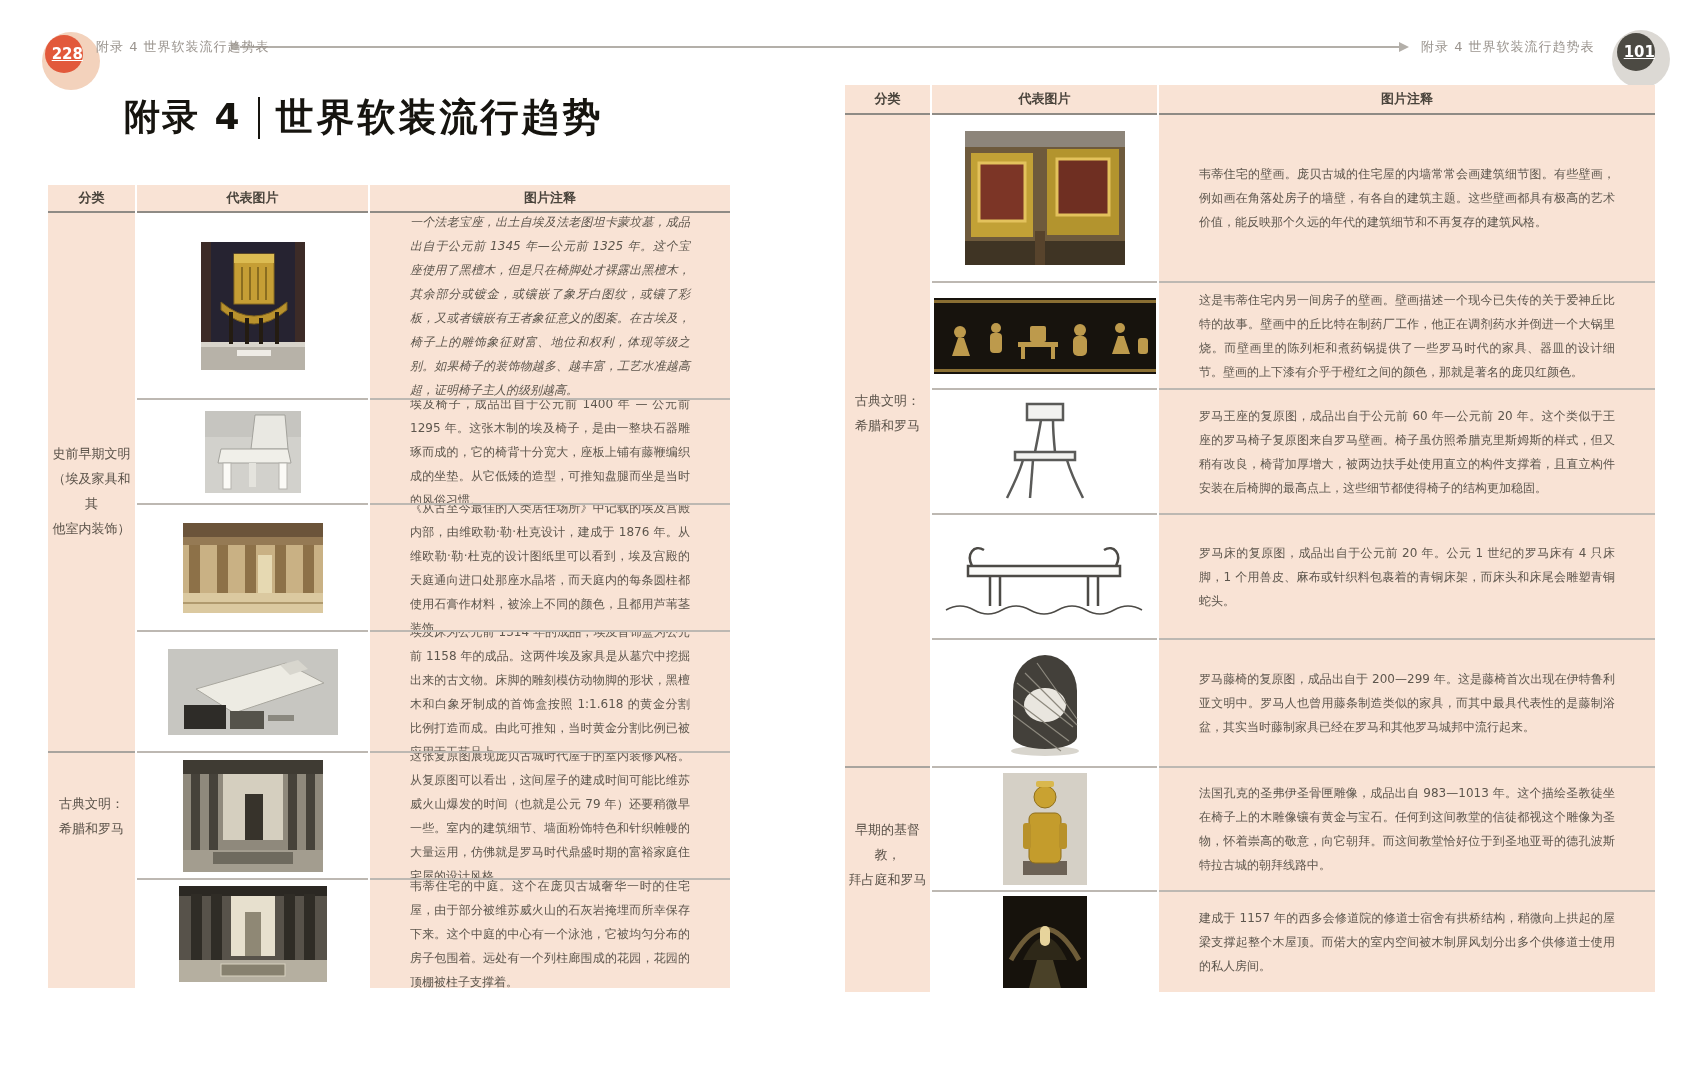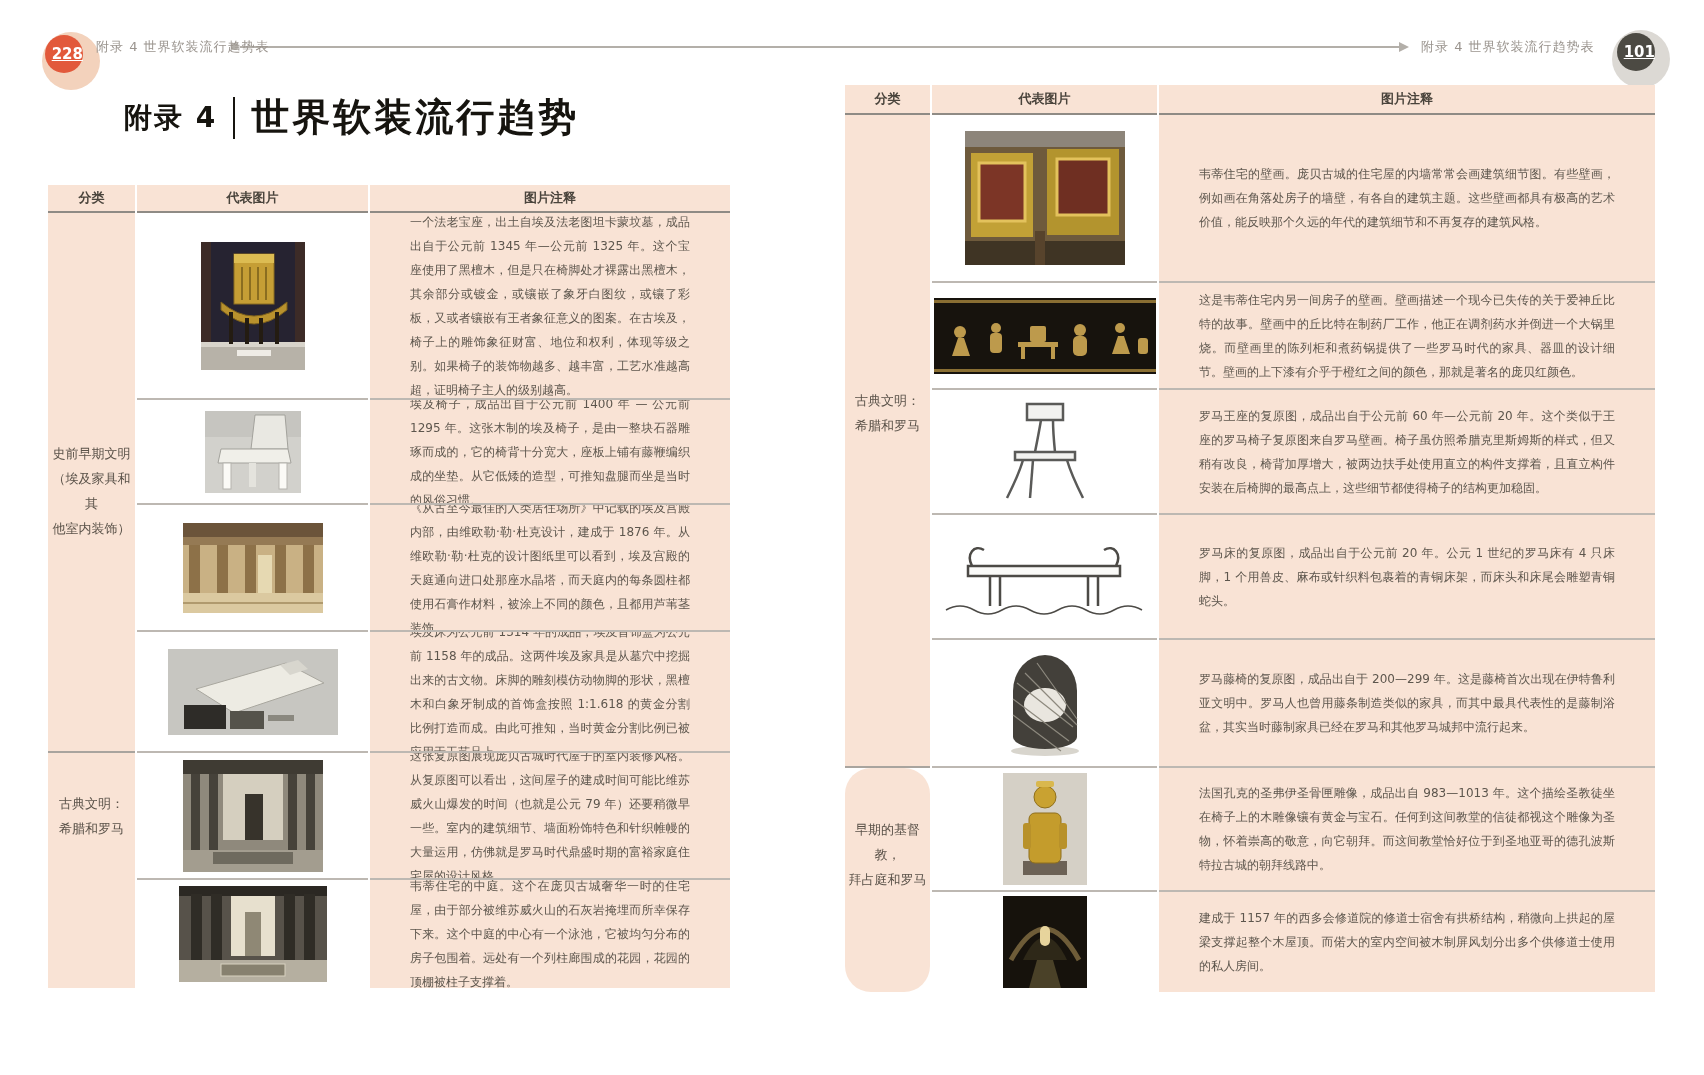--- a/index.html
+++ b/index.html
@@ -9,21 +9,21 @@
   .rh-text{position:absolute;top:38px;font-size:13px;color:#9a948e;letter-spacing:1px;}
   .rule{position:absolute;top:46px;height:2px;background:#b3afa9;}
   .rule-dot{position:absolute;left:231px;top:43px;width:7px;height:7px;background:#b3afa9;border-radius:2px;}
   .rule-arrow{position:absolute;left:1399px;top:42px;width:0;height:0;
     border-left:10px solid #b3afa9;border-top:5px solid transparent;border-bottom:5px solid transparent;}
   .halo{position:absolute;border-radius:50%;}
   .badge{position:absolute;border-radius:50%;color:#fff;display:flex;align-items:center;
     justify-content:flex-end;font-size:15px;text-decoration:underline;font-weight:bold;}
   
   .title{position:absolute;left:124px;top:92px;display:flex;align-items:center;color:#16140f;}
-  .title-prefix{font-size:28px;font-weight:bold;letter-spacing:2px;}
+  .title-prefix{font-size:36px;font-weight:bold;letter-spacing:2px;}
   .title-div{width:2px;height:42px;background:#16140f;margin:0 16px;}
   .title-main{font-size:38px;font-weight:bold;letter-spacing:3px;}
   
   .tbl{position:absolute;display:grid;column-gap:2px;}
   #tblL{left:48px;top:185px;grid-template-columns:87px 231px 360px;
         grid-template-rows:28px 187px 105px 127px 121px 127px 108px;}
   #tblR{left:845px;top:85px;grid-template-columns:85px 225px 496px;
         grid-template-rows:30px 168px 107px 125px 125px 128px 124px 100px;}
   .th{background:#f9e3d5;display:flex;align-items:center;justify-content:center;
       font-size:13px;font-weight:bold;color:#4a443c;border-bottom:2px solid #8f8b85;box-sizing:border-box;}
@@ -84,21 +84,21 @@
         <rect y="100" width="104" height="28" fill="#b7b2a8"></rect>
             <rect y="100" width="104" height="5" fill="#d8d4cb"></rect>
         <rect x="33" y="12" width="40" height="50" fill="#c59e35" stroke="#8a6d20"></rect>
         <rect x="33" y="12" width="40" height="9" fill="#dcbc52"></rect>
         <path d="M41,25 v33 M49,25 v33 M57,25 v33 M65,25 v33" stroke="#8a6d20" stroke-width="2"></path>
         <path d="M20,60 Q53,88 86,60 L86,68 Q53,96 20,68 Z" fill="#b8912d" stroke="#7a5e1c"></path>
         <path d="M30,70 v32 M46,76 v26 M60,76 v26 M76,70 v32" stroke="#241c12" stroke-width="4"></path>
         <rect x="36" y="108" width="34" height="6" fill="#efece6"></rect>
       </svg></figure>
     </div>
-    <div class="cap" style="grid-row:2;grid-column:3;">
+    <div class="cap" style="grid-row:2;grid-column:3;font-style:italic;">
         <p>一个法老宝座，出土自埃及法老图坦卡蒙坟墓，成品出自于公元前 1345 年—公元前 1325 年。这个宝座使用了黑檀木，但是只在椅脚处才裸露出黑檀木，其余部分或镀金，或镶嵌了象牙白图纹，或镶了彩板，又或者镶嵌有王者象征意义的图案。在古埃及，椅子上的雕饰象征财富、地位和权利，体现等级之别。如果椅子的装饰物越多、越丰富，工艺水准越高超，证明椅子主人的级别越高。</p>
       </div>
 
     <div class="imgc" style="grid-row:3;grid-column:2;">
       <figure><svg width="96" height="82" viewBox="0 0 96 82">
         <rect width="96" height="82" fill="#d2d1cc"></rect>
             <rect width="96" height="26" fill="#c6c5c0"></rect>
         <polygon points="50,4 80,4 83,38 46,38" fill="#e9e8e2" stroke="#a3a29c"></polygon>
         <polygon points="16,38 83,38 86,52 13,52" fill="#f0efe9" stroke="#a3a29c"></polygon>
         <rect x="18" y="52" width="8" height="26" fill="#fbfaf6" stroke="#b5b4ae"></rect>
@@ -186,21 +186,21 @@
       </div>
   </div>
 
   <div class="tbl" id="tblR">
     <div class="th" style="grid-row:1;grid-column:1;">分类</div>
     <div class="th" style="grid-row:1;grid-column:2;">代表图片</div>
     <div class="th" style="grid-row:1;grid-column:3;">图片注释</div>
 
     <div class="cat gA" style="grid-row:2 / span 5;grid-column:1;padding-bottom:55px;">古典文明：
 希腊和罗马</div>
-    <div class="cat last" style="grid-row:7 / span 2;grid-column:1;padding-bottom:52px;border-radius:26px;">早期的基督教，
+    <div class="cat last" style="grid-row:7 / span 2;grid-column:1;padding-bottom:52px;">早期的基督教，
 拜占庭和罗马</div>
 
     <div class="imgc" style="grid-row:2;grid-column:2;">
       <figure><svg width="160" height="134" viewBox="0 0 160 134">
         <rect width="160" height="134" fill="#6e5a3c"></rect>
             <rect width="160" height="16" fill="#8d857a"></rect>
         <rect x="6" y="22" width="62" height="84" fill="#c2a136"></rect>
         <rect x="14" y="32" width="46" height="58" fill="#7c3526" stroke="#e3c25c" stroke-width="3"></rect>
         <rect x="82" y="18" width="72" height="86" fill="#b3942e"></rect>
         <rect x="92" y="28" width="52" height="56" fill="#6f2f22" stroke="#e3c25c" stroke-width="3"></rect>

